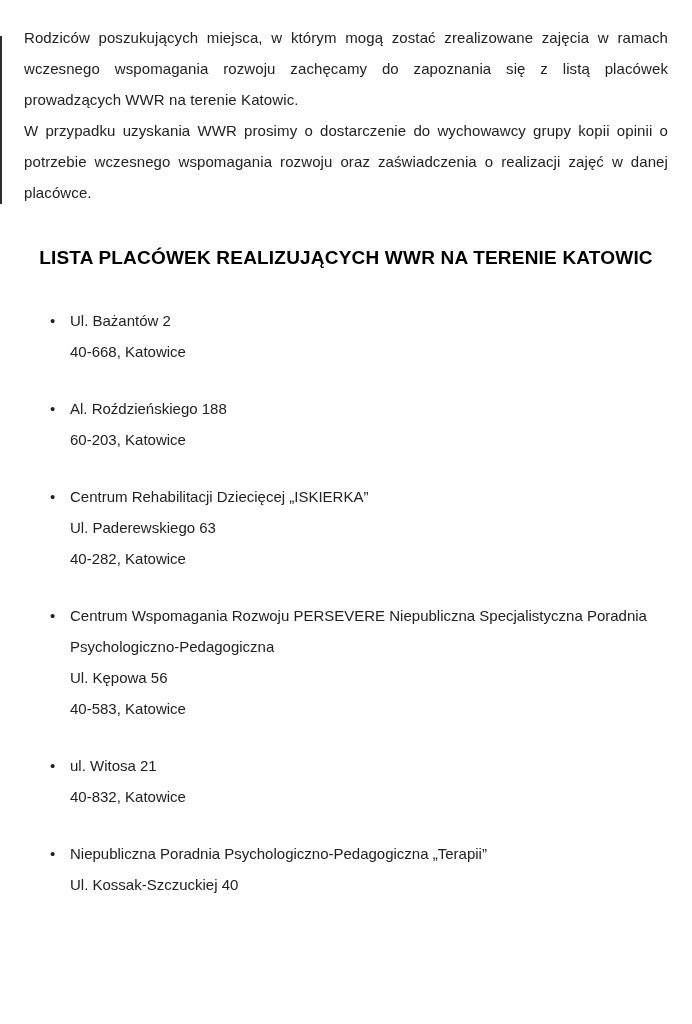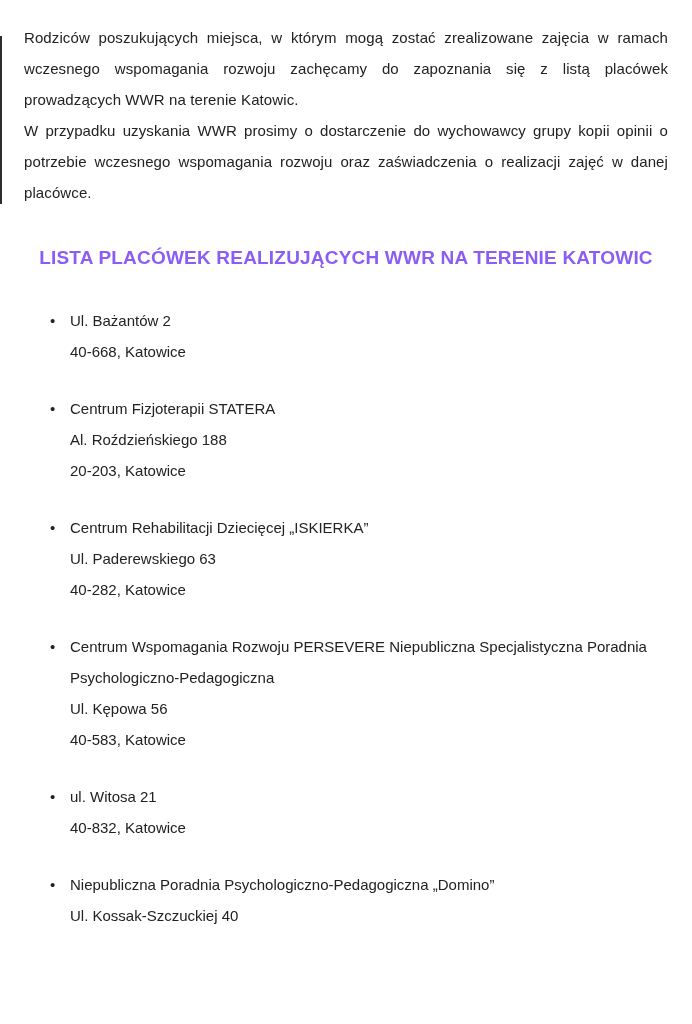--- a/index.html
+++ b/index.html
@@ -37,21 +37,21 @@
   .para.underlined {
     text-decoration-thickness: 1.5px;
     text-underline-offset: 5px;
   }
   .heading {
     margin: 36px 0 0 0;
     font-size: 19px;
     line-height: 27px;
     font-weight: bold;
     text-align: center;
-    color: #8b5cf6;
+    color: #000000;
     letter-spacing: 0.2px;
   }
   .facilities {
     list-style: none;
     margin: 34px 0 0 0;
     padding: 0;
   }
   .facility {
     position: relative;
     padding-left: 46px;
@@ -88,23 +88,22 @@
     <ul class="facilities">
 
       <li class="facility">
         <span class="bullet">•</span>
         <div class="addr">Ul. Bażantów 2</div>
         <div class="addr">40-668, Katowice</div>
       </li>
 
       <li class="facility">
         <span class="bullet">•</span>
-        <div class="facility-name">Centrum Fizjoterapii STATERA</div>
         <div class="addr">Al. Roździeńskiego 188</div>
-        <div class="addr">20-203, Katowice</div>
+        <div class="addr">60-203, Katowice</div>
       </li>
 
       <li class="facility">
         <span class="bullet">•</span>
         <div class="facility-name">Centrum Rehabilitacji Dziecięcej „ISKIERKA”</div>
         <div class="addr">Ul. Paderewskiego 63</div>
         <div class="addr">40-282, Katowice</div>
       </li>
 
       <li class="facility">
@@ -115,19 +114,19 @@
       </li>
 
       <li class="facility">
         <span class="bullet">•</span>
         <div class="addr">ul. Witosa 21</div>
         <div class="addr">40-832, Katowice</div>
       </li>
 
       <li class="facility">
         <span class="bullet">•</span>
-        <div class="facility-name">Niepubliczna Poradnia Psychologiczno-Pedagogiczna „Domino”</div>
+        <div class="facility-name">Niepubliczna Poradnia Psychologiczno-Pedagogiczna „Terapii”</div>
         <div class="addr">Ul. Kossak-Szczuckiej 40</div>
       </li>
 
     </ul>
   </div>
 </div>
 
 </body></html>

